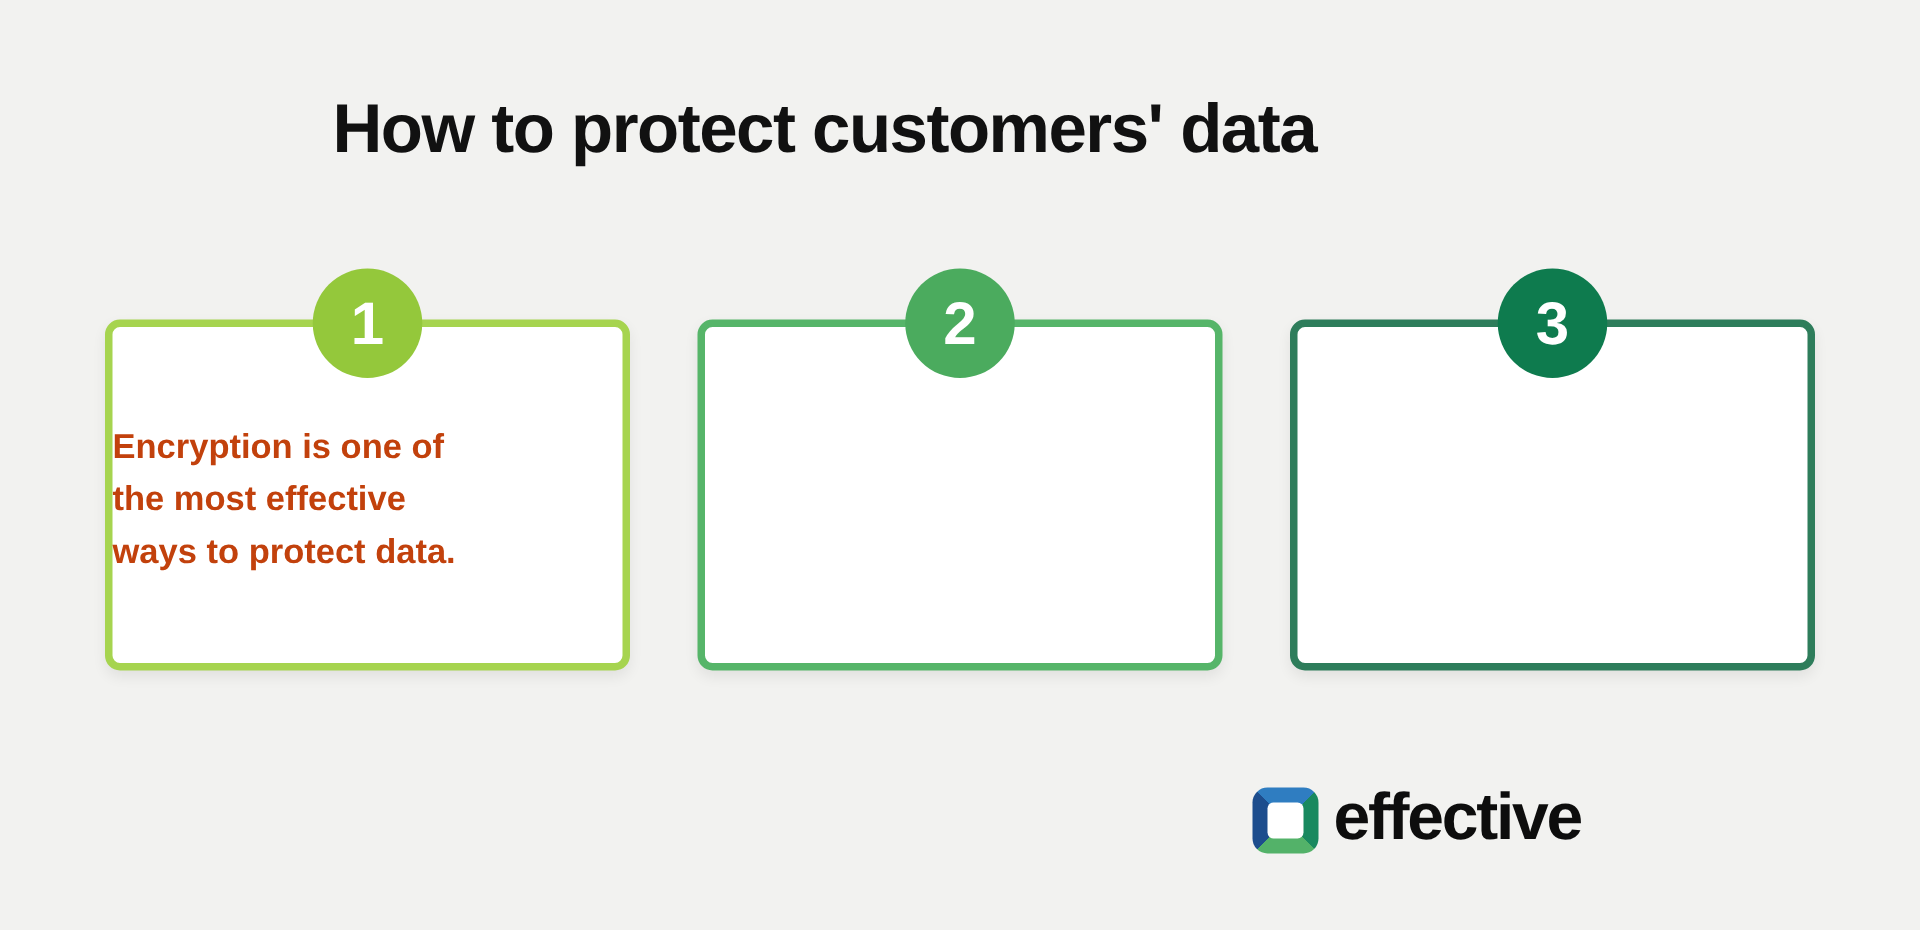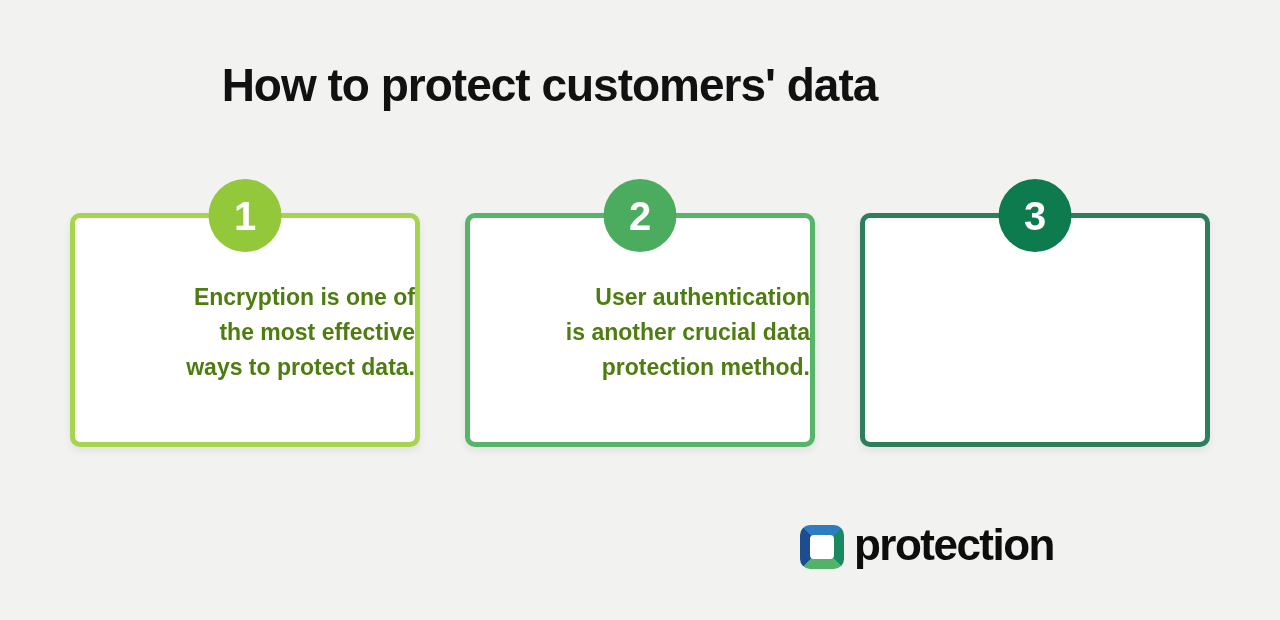--- a/index.html
+++ b/index.html
@@ -54,25 +54,25 @@
     justify-content: center;
   }
   .badge span {
     color: #ffffff;
     font-size: 40px;
     font-weight: bold;
     line-height: 1;
   }
   .card-text {
     padding-top: 62px;
-    text-align: right;
+    text-align: left;
     font-size: 23px;
     font-weight: bold;
     line-height: 35px;
-    color: #4d7c0f;
+    color: #c2410c;
     white-space: pre-line;
   }
   .brand {
     position: absolute;
     right: 45px;
     bottom: 49px;
     display: flex;
     align-items: center;
     gap: 10px;
   }
@@ -119,31 +119,28 @@
       </div>
       <p class="card-text">Encryption is one of
 the most effective
 ways to protect data.</p>
     </div>
 
     <div class="card" style="border-color: rgb(86, 181, 105);">
       <div class="badge" style="background: rgb(75, 171, 94);">
         <span>2</span>
       </div>
-      <p class="card-text">User authentication
-is another crucial data
-protection method.</p>
     </div>
 
     <div class="card" style="border-color: rgb(46, 125, 91);">
       <div class="badge" style="background: rgb(14, 123, 78);">
         <span>3</span>
       </div>
     </div>
 
   </div>
 
   <div class="brand">
     <div class="brand-mark" style="background: conic-gradient(from 45deg, rgb(25, 137, 95) 0deg, rgb(25, 137, 95) 90deg, rgb(83, 178, 105) 90deg, rgb(83, 178, 105) 180deg, rgb(29, 77, 141) 180deg, rgb(29, 77, 141) 270deg, rgb(47, 125, 193) 270deg, rgb(47, 125, 193) 360deg);"></div>
-    <div class="brand-name">protection</div>
+    <div class="brand-name">effective</div>
   </div>
 
 </div>
 
 </body></html>

